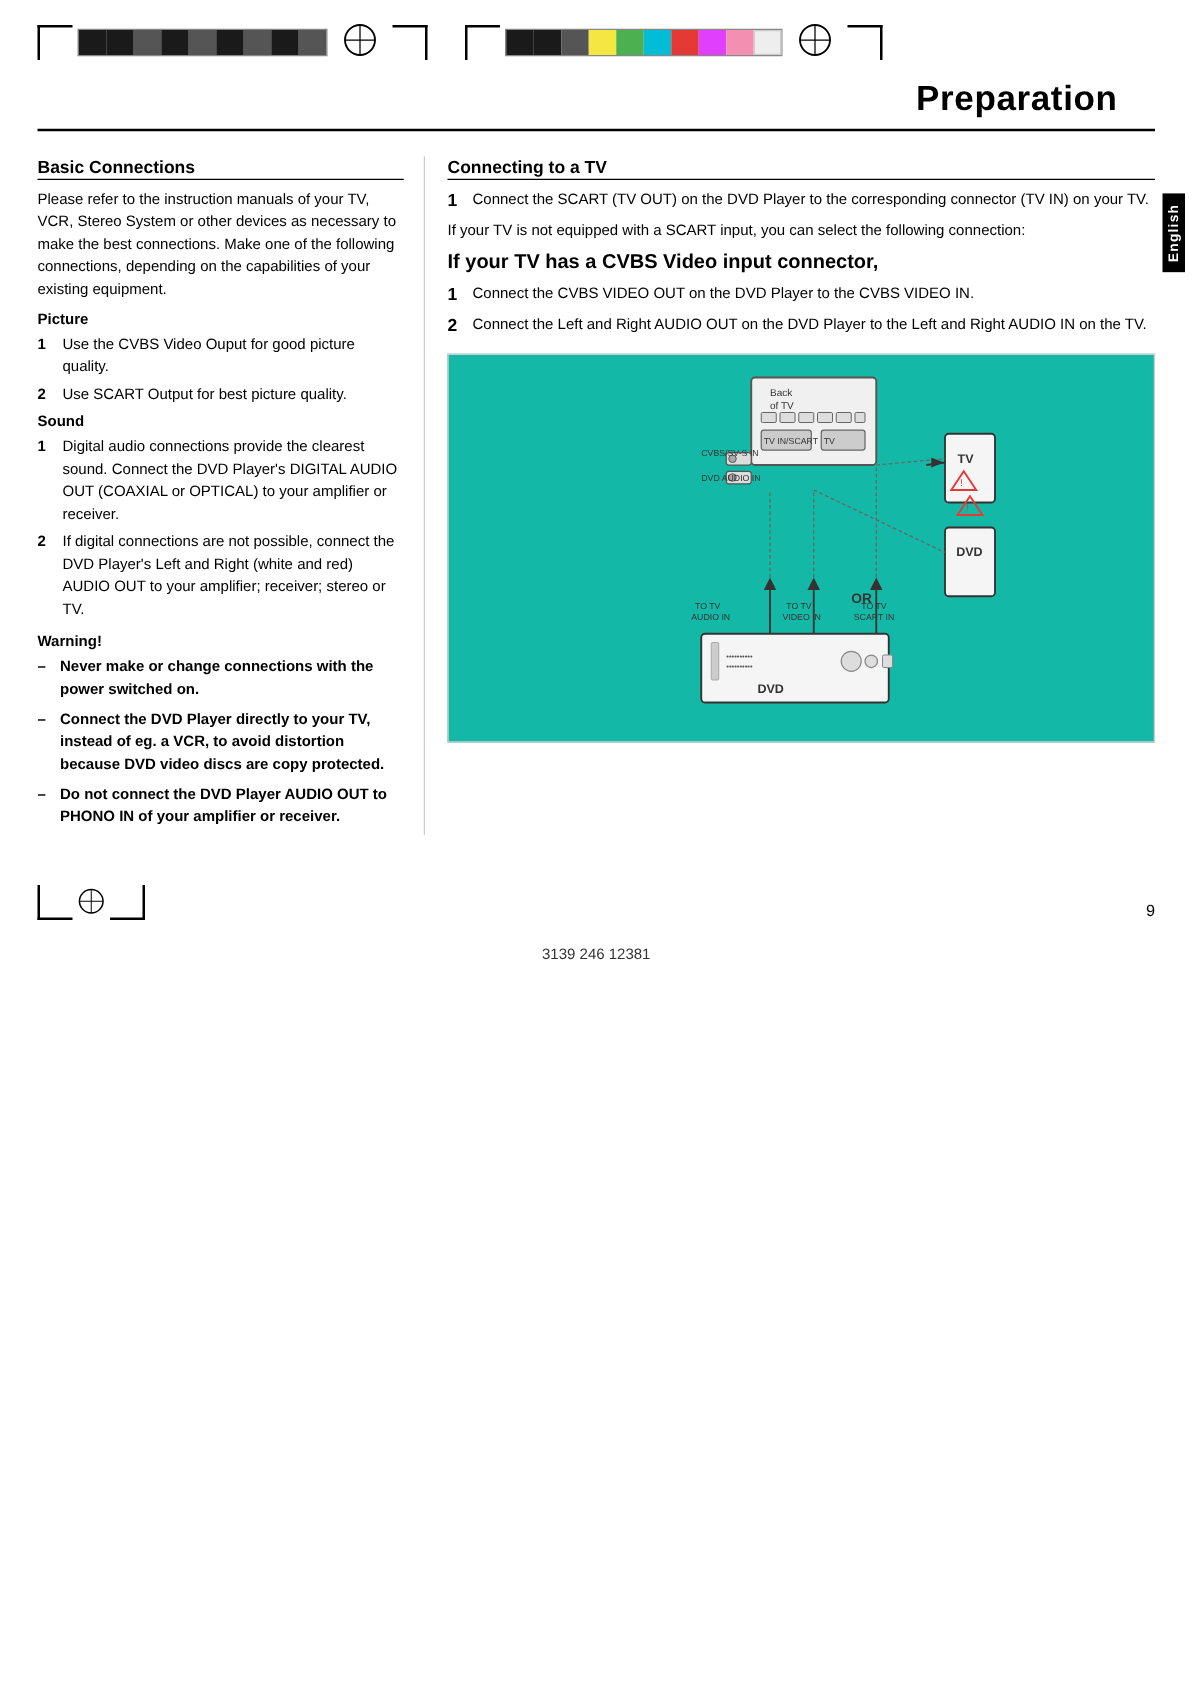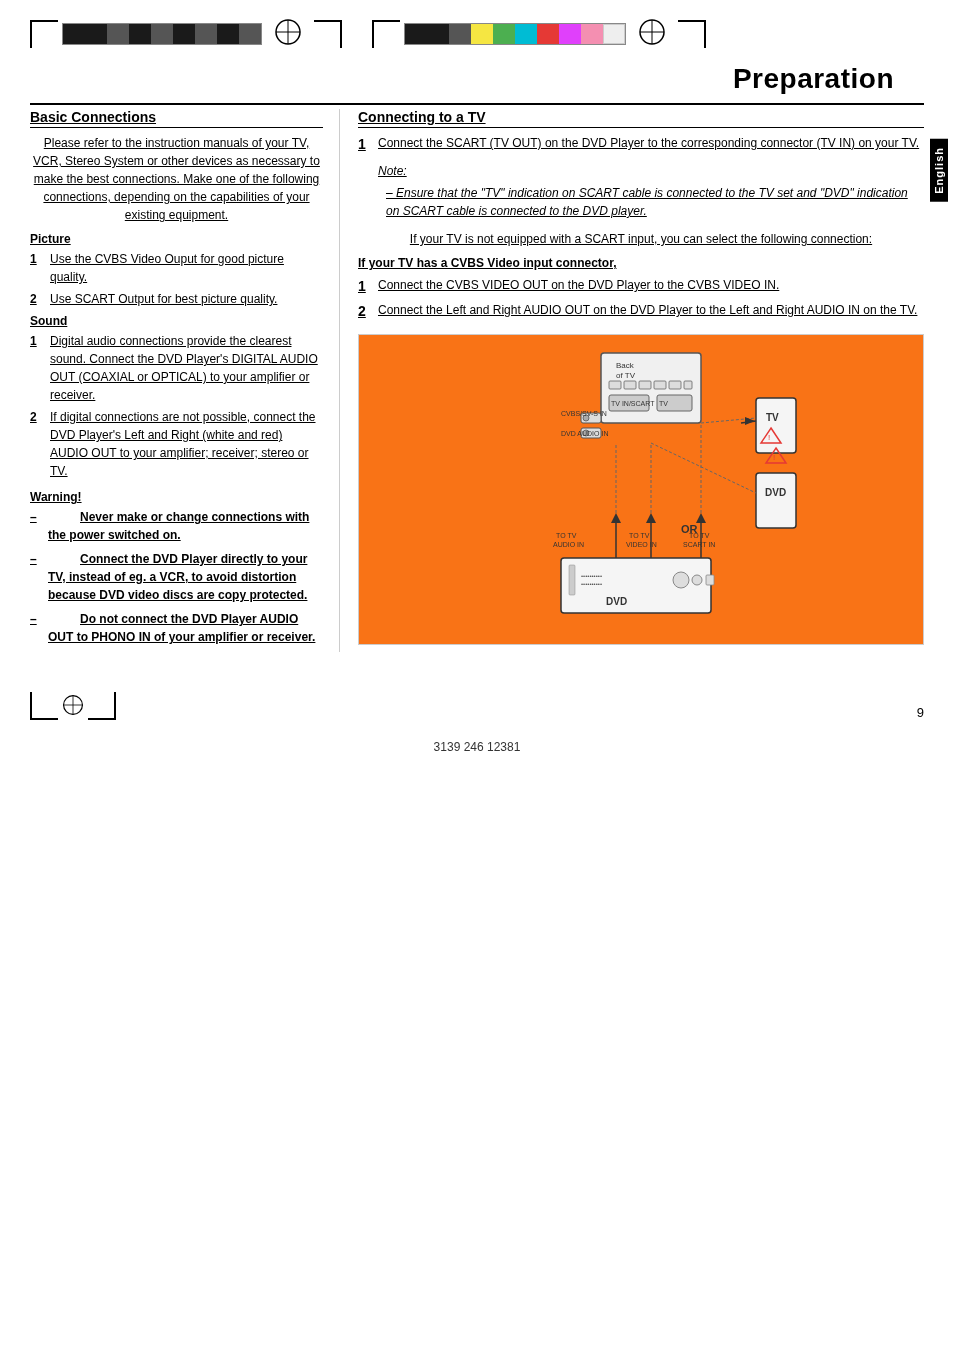--- a/index.html
+++ b/index.html
@@ -73,22 +73,21 @@
     .page-title {
       font-size: 28px;
       font-weight: bold;
       letter-spacing: 0.5px;
     }
 
     
     .main-content {
       display: flex;
       margin: 0 30px;
-      padding-top: 4px;
-      text-decoration: underline;
+      padding-top: 20px;
     }
 
     
     .left-col {
       width: 310px;
       padding-right: 16px;
       border-right: 1px solid #ccc;
     }
 
     
@@ -118,21 +117,20 @@
       font-weight: bold;
       margin-bottom: 6px;
       border-bottom: 1.5px solid #000;
       padding-bottom: 2px;
     }
 
     .body-text {
       font-size: 12px;
       line-height: 1.5;
       margin-bottom: 8px;
-      text-align: center;
     }
 
     .sub-section-title {
       font-weight: bold;
       font-size: 12px;
       margin-top: 6px;
       margin-bottom: 4px;
     }
 
     .numbered-list {
@@ -168,50 +166,49 @@
       font-size: 12px;
       line-height: 1.5;
       margin-bottom: 6px;
     }
     .bullet-list li .dash {
       min-width: 12px;
       font-weight: bold;
     }
     .bullet-list li span.bold {
       font-weight: bold;
-      margin-left: 32px;
     }
 
     
     .note-text {
       font-size: 12px;
       font-style: italic;
       line-height: 1.5;
       margin: 6px 0 10px 0;
       padding-left: 8px;
     }
     .note-label {
       font-style: italic;
       font-size: 12px;
       font-weight: normal;
     }
 
     .connector-section-title {
       font-weight: bold;
-      font-size: 12px;
+      font-size: 16px;
       margin-top: 8px;
       margin-bottom: 6px;
     }
 
     
     .diagram-container {
       margin-top: 12px;
       border: 1px solid #ccc;
       padding: 8px;
-      background: #f97316;
+      background: #14b8a6;
       width: 100%;
     }
 
     .diagram-svg {
       width: 100%;
       height: 290px;
     }
 
     
     .bottom-area {
@@ -359,24 +356,20 @@
 
     <div class="section-title">Connecting to a TV</div>
 
     <ul class="numbered-list">
       <li>
         <span class="num" style="font-size:14px;">1</span>
         <span>Connect the SCART (TV OUT) on the DVD Player to the corresponding connector (TV IN) on your TV.</span>
       </li>
     </ul>
 
-    <div style="margin: 8px 0 8px 20px;">
-      <span class="note-label">Note:</span>
-      <p class="note-text">–  Ensure that the "TV" indication on SCART cable is connected to the TV set and "DVD" indication on SCART cable is connected to the DVD player.</p>
-    </div>
 
     <p class="body-text">If your TV is not equipped with a SCART input, you can select the following connection:</p>
 
     <div class="connector-section-title">If your TV has a CVBS Video input connector,</div>
 
     <ul class="numbered-list">
       <li>
         <span class="num" style="font-size:14px;">1</span>
         <span>Connect the CVBS VIDEO OUT on the DVD Player to the CVBS VIDEO IN.</span>
       </li>

